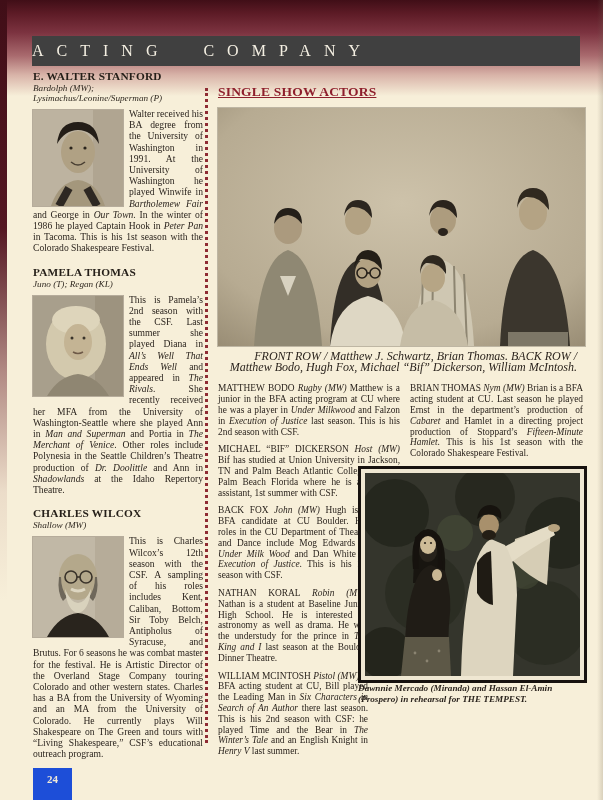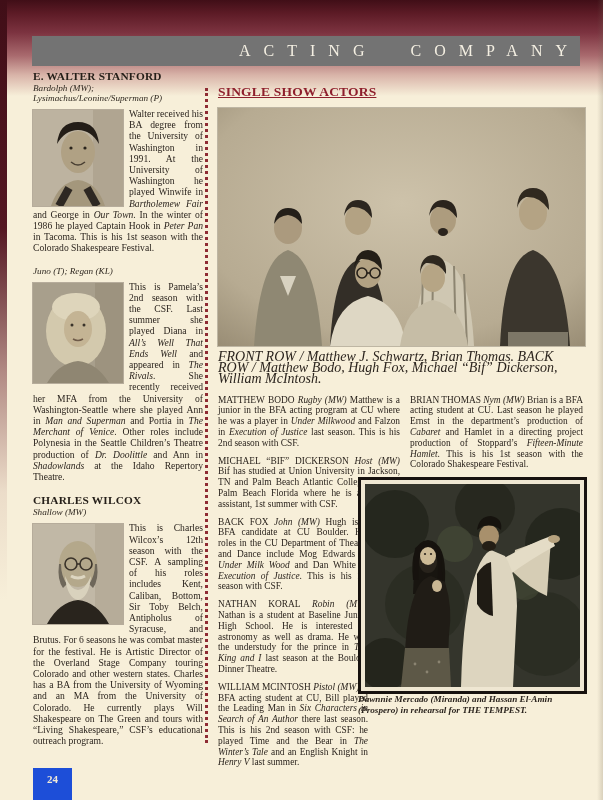--- a/index.html
+++ b/index.html
@@ -4,42 +4,42 @@
 <style>
   html,body{margin:0;padding:0;background:#8a8275;}
   .page{position:relative;width:603px;height:800px;background:#f7efd9;overflow:hidden;
         font-family:"Liberation Serif",serif;color:#2b241e;}
   .top-gradient{position:absolute;top:0;left:0;right:0;height:96px;
     background:linear-gradient(180deg,#400e17 0%,#5d1b26 14%,#7c3340 34%,#a96a6e 58%,#d8b3a8 78%,#f7efd9 100%);}
   .left-strip{position:absolute;top:0;left:0;width:7px;height:600px;
     background:linear-gradient(180deg,#400e17 0%,#541722 38%,rgba(120,55,62,.55) 62%,rgba(195,155,145,.22) 82%,rgba(247,239,217,0) 100%);}
   .right-edge{position:absolute;top:0;right:0;width:6px;height:100%;
     background:linear-gradient(90deg,rgba(0,0,0,0),rgba(110,100,85,.22));}
-  .title-bar{position:absolute;left:32px;top:36px;width:548px;height:30px;background:#737373;
-    display:flex;align-items:center;justify-content:flex-end;}
+  .title-bar{position:absolute;left:32px;top:36px;width:548px;height:30px;background:#404040;
+    display:flex;align-items:center;justify-content:flex-start;}
   .title-bar h1{margin:0;color:#f4efe2;font-size:16px;font-weight:normal;
     letter-spacing:13px;word-spacing:16px;white-space:nowrap;}
 
   
   .left-col{position:absolute;left:33px;top:70px;width:170px;}
   .bio{margin-bottom:12px;}
   .bio h3{margin:0 0 1px;font-size:11.3px;font-weight:bold;letter-spacing:.2px;color:#241e18;}
   .bio .roles{margin:0 0 5px;font-size:9.2px;font-style:italic;color:#2f2820;}
   .bio-body{font-size:9.6px;line-height:11.2px;text-align:justify;}
   .photo{float:left;margin:2px 6px 2px 0;outline:1px solid rgba(60,50,40,.35);}
   .photo svg{display:block;}
 
   .divider{position:absolute;left:205px;top:88px;height:655px;width:0;border-left:3px dotted #8e2b33;}
 
   
   .right-col{position:absolute;left:218px;top:84px;width:367px;}
   .right-col h2{margin:0 0 8px;font-size:13.5px;font-weight:bold;color:#8e1f2c;
     text-decoration:underline;letter-spacing:.2px;}
   .group-photo{margin:0;outline:1px solid rgba(60,50,40,.3);width:367px;height:238px;}
-  .caption{margin:5px 0 10px;font-size:14px;line-height:11.2px;}
+  .caption{margin:5px 8px 10px;font-size:12px;line-height:11.2px;text-align:right;}
   .cols{display:flex;gap:10px;align-items:flex-start;}
   .col-a{width:182px;}
   .col-b{width:173px;}
   .bio-p{margin:0 0 7px;font-size:9.4px;line-height:10.8px;text-align:justify;}
   .bio-p.narrow{max-width:150px;}
   .bio-p:last-child{margin-bottom:0;}
   .tempest{box-sizing:border-box;margin:4px 0 0 -52px;width:229px;border:3px solid #17120f;
     background:#efe7d2;padding:4px;}
   .tempest svg{display:block;}
   .tempest-caption{margin:0 0 0 -52px;width:229px;font-size:9.2px;line-height:11.2px;}
@@ -83,20 +83,21 @@
             <path d="M18 96 Q26 72 45 70 Q64 72 72 96 Z" fill="#a4977c"></path>
             <path d="M26 96 L36 78" stroke="#2e2822" stroke-width="8"></path>
             <path d="M64 96 L54 78" stroke="#2e2822" stroke-width="8"></path>
           </svg>
         </span>
         <span><span>Walter received his BA degree from the University of Washington in 1991.  At the University of Washington he played Winwife in </span><span class="i">Bartholemew Fair</span><span> and George in </span><span class="i">Our Town</span><span>.  In the winter of 1986 he played Captain Hook in </span><span class="i">Peter Pan</span><span> in Tacoma.  This is his 1st season with the Colorado Shakespeare Festival.</span></span>
       </div>
     </section>
 
     <section class="bio">
+      <h3>PAMELA THOMAS</h3>
       <p class="roles">Juno (T); Regan (KL)</p>
       <div class="bio-body">
         <span class="photo">
           <svg width="90" height="100" viewBox="0 0 90 100" xmlns="http://www.w3.org/2000/svg">
             <rect width="90" height="100" fill="#a89f8c"></rect>
             <rect x="62" width="28" height="100" fill="#968c77" opacity=".6"></rect>
             <ellipse cx="43" cy="48" rx="30" ry="36" fill="#d3c9ad"></ellipse>
             <ellipse cx="43" cy="24" rx="24" ry="14" fill="#ded5bb"></ellipse>
             <ellipse cx="45" cy="46" rx="14" ry="18" fill="#c4b494"></ellipse>
             <circle cx="39" cy="42" r="1.5" fill="#3a332a"></circle>

